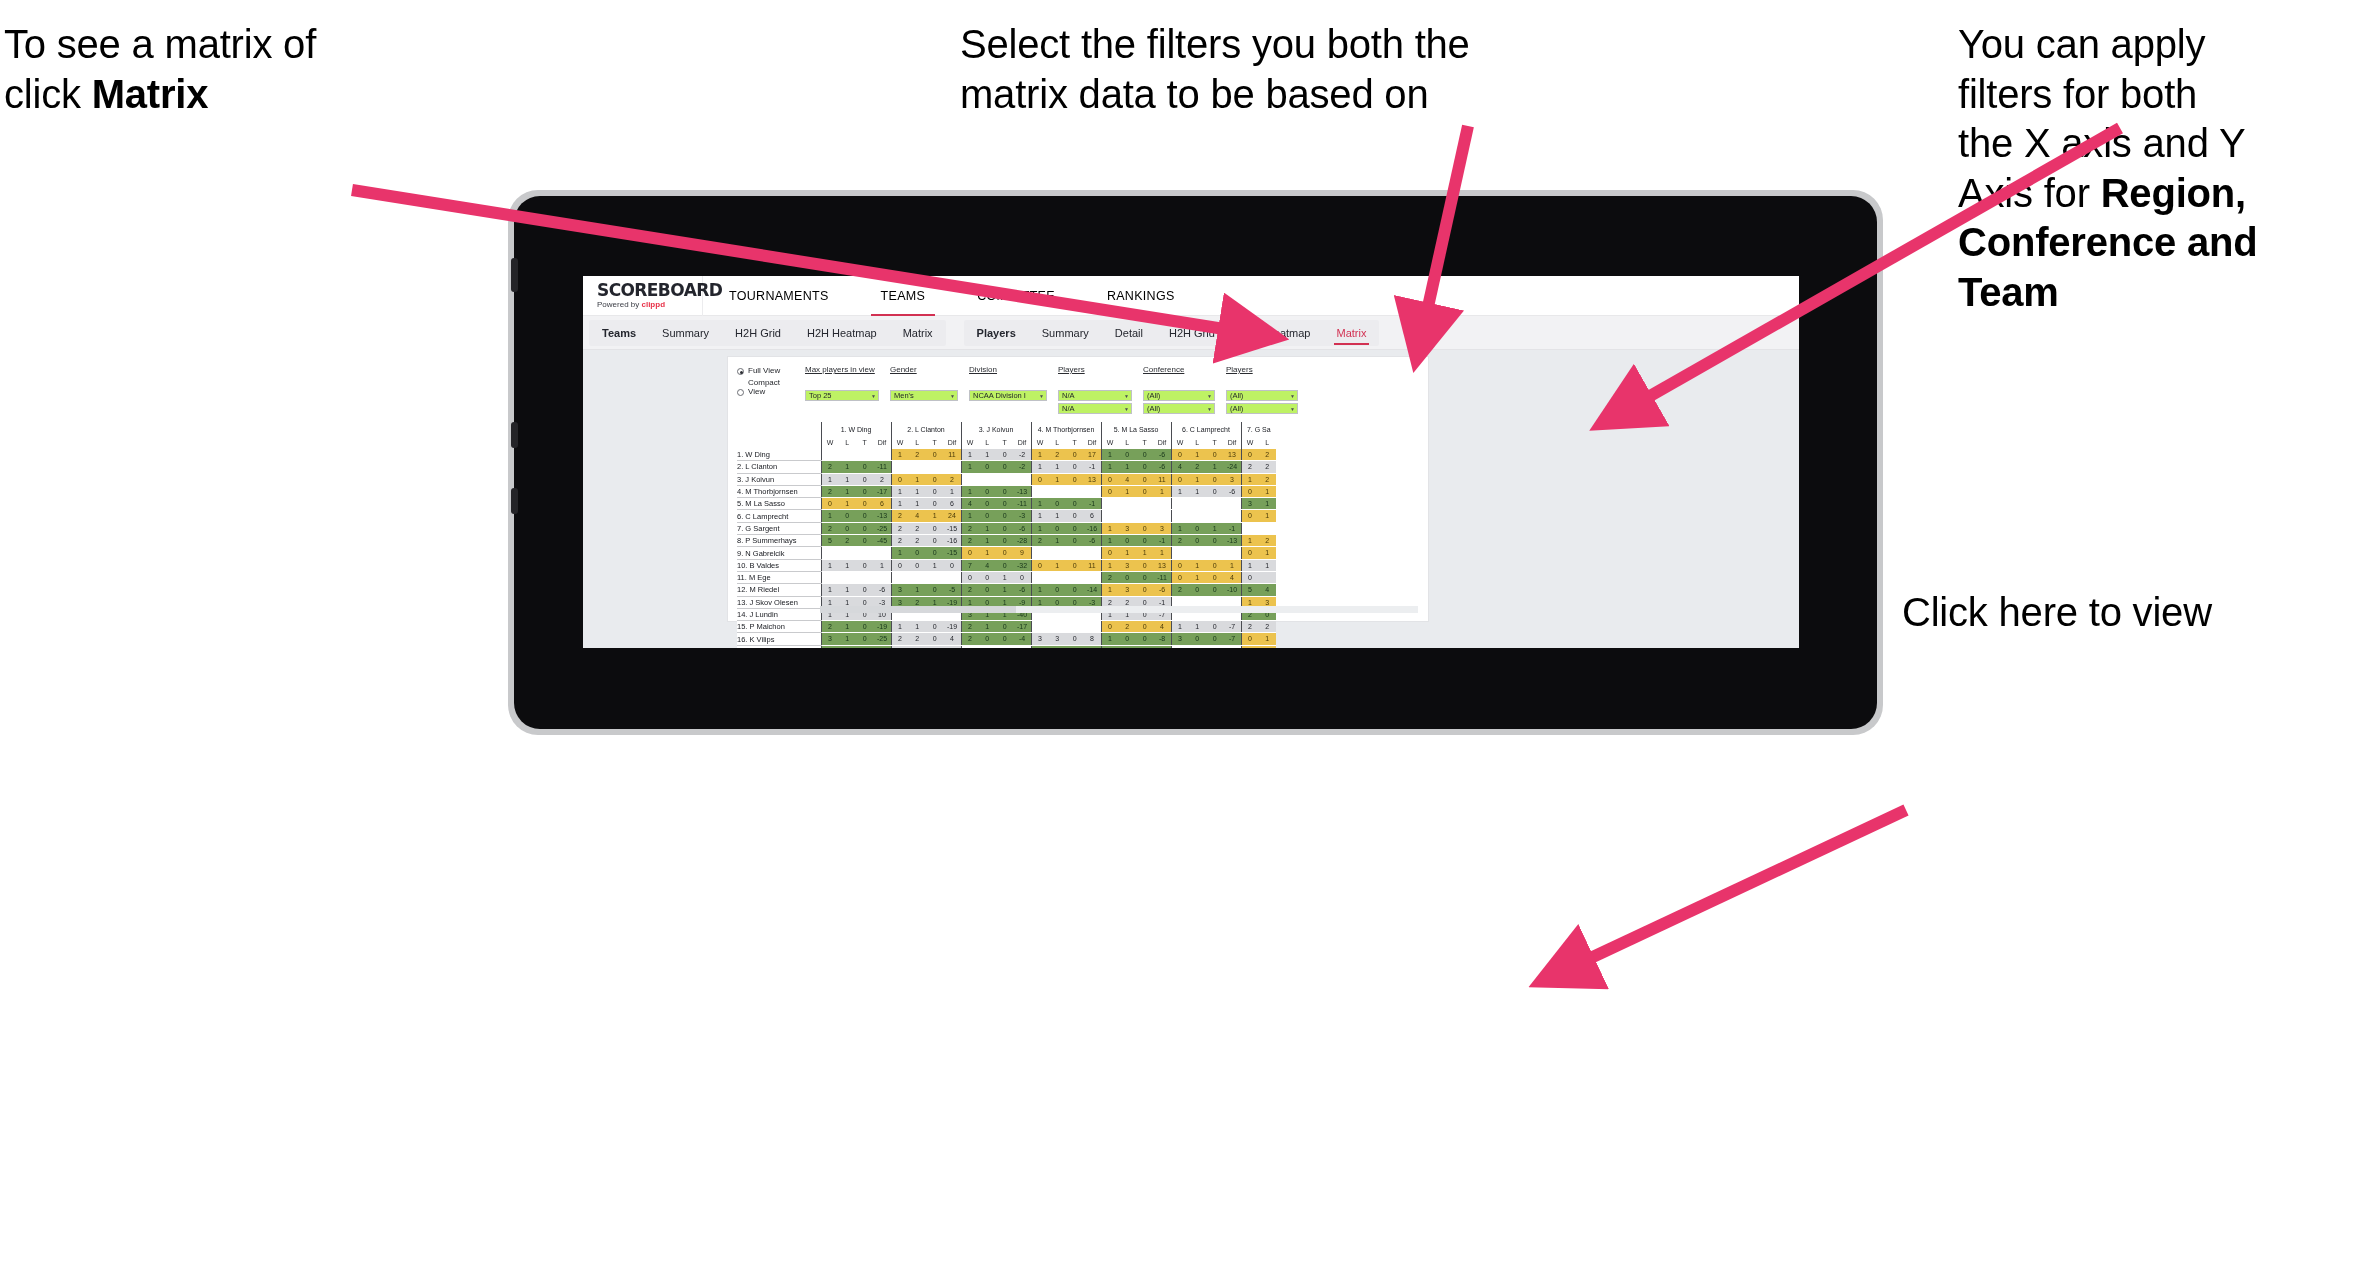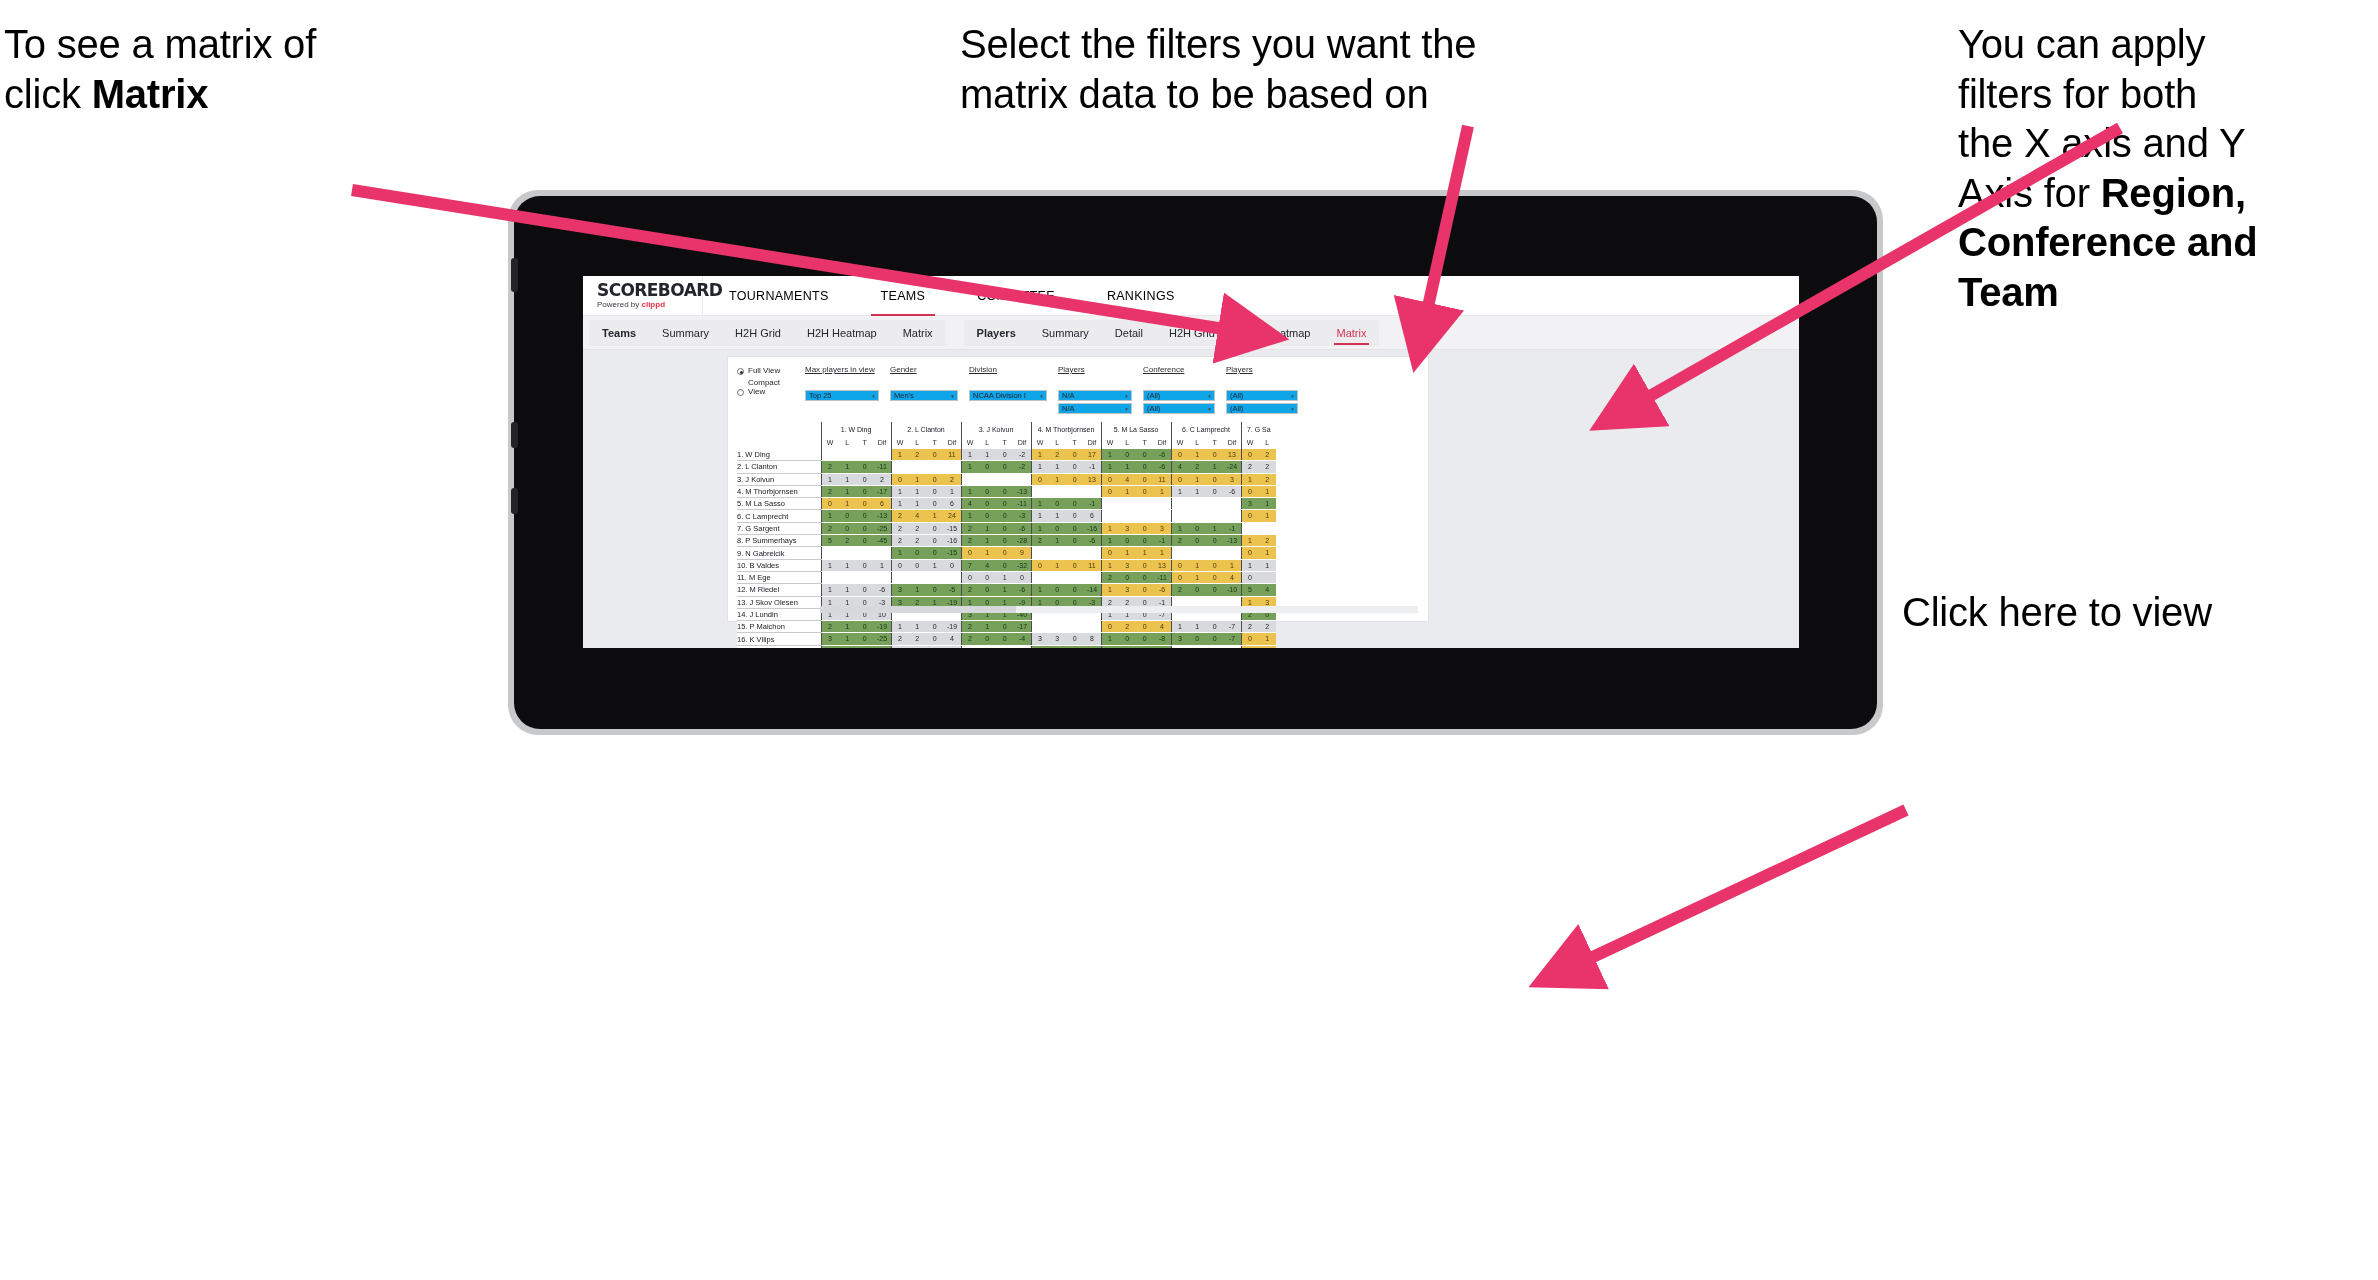--- a/index.html
+++ b/index.html
@@ -108,21 +108,21 @@
   .viz-sheet {
     position:absolute; left:144px; top:6px; width:702px; height:266px;
     background:#fff; border:1px solid #e2e3e6;
   }
 
   
   .filters { display:flex; padding:8px 0 0 9px; font-size:8px; color:#1f2126; }
   .fcol { margin-right:11px; }
   .fcol-label { font-size:8px; color:#2a2c31; margin-bottom:16px; white-space:nowrap;text-decoration:underline; }
   .fsel {
-    height:11px; border:1px solid #bfc1c6; background:#0ea5e9;
+    height:11px; border:1px solid #bfc1c6; background:#bef264;
     display:flex; align-items:center; justify-content:space-between;
     font-size:7.5px; color:#1f2126; padding:0 2px 0 3px; margin-bottom:2px;
   }
   .fsel span.caret { font-size:5px; color:#4a4c52; }
   .radio-col { width:62px; margin-right:6px; padding-top:1px; }
   .radio-row { display:flex; align-items:flex-end; margin-bottom:3px; font-size:8px; }
   .radio {
     width:7px; height:7px; border-radius:50%; border:1px solid #6c6e74;
     margin-right:4px; position:relative; background:#fff; flex:none;
   }
@@ -165,21 +165,21 @@
 </style>
 </head>
 <body>
 
 <div class="anno" id="anno-matrix">
   <div>To see a matrix of</div>
   <div><span>click </span><b>Matrix</b></div>
 </div>
 
 <div class="anno" id="anno-filters">
-  <div>Select the filters you want the</div>
+  <div>Select the filters you both the</div>
   <div>matrix data to be based on</div>
 </div>
 
 <div class="anno" id="anno-axis">
   <div>You  can apply</div>
   <div>filters for both</div>
   <div>the X axis and Y</div>
   <div><span>Axis for </span><b>Region,</b></div>
   <div><b>Conference and</b></div>
   <div><b>Team</b></div>

